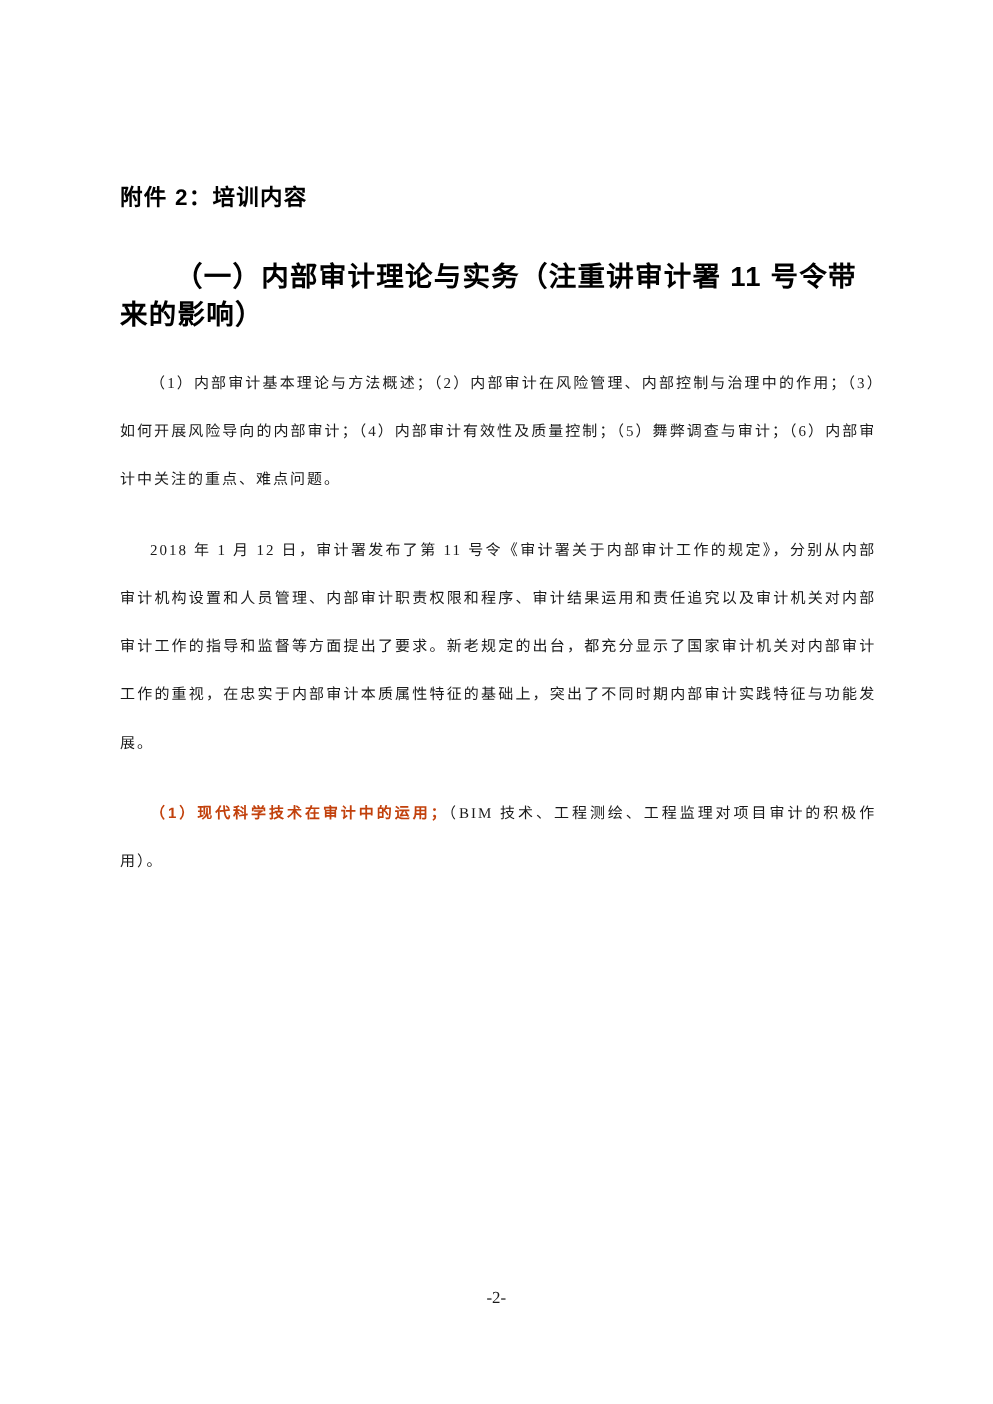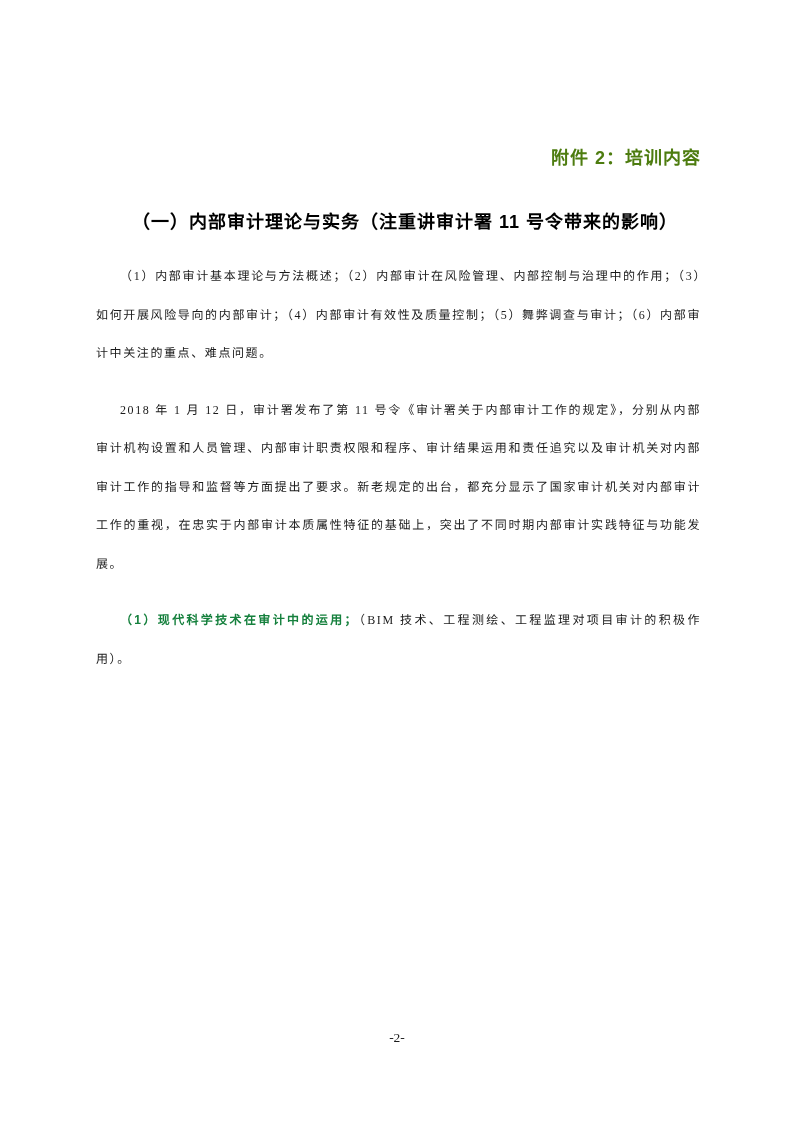--- a/index.html
+++ b/index.html
@@ -19,27 +19,26 @@
     overflow: hidden;
     color: #1a1a1a;
   }
   .doc-title {
     font-family: "Liberation Sans", "DejaVu Sans", sans-serif;
     font-weight: 700;
     font-size: 18px;
     line-height: 26px;
     letter-spacing: 1px;
     margin: 0 0 36px 0;
-    color: #4d7c0f;
-    text-align: right;
+    color: #000000;
   }
   .sec-heading {
     font-family: "Liberation Sans", "DejaVu Sans", sans-serif;
     font-weight: 700;
-    font-size: 18px;
+    font-size: 22px;
     line-height: 30px;
     letter-spacing: 1px;
     text-indent: 2em;
     margin: 0 0 20px 0;
     color: #000000;
   }
   .sec-heading.spaced {
     padding-top: 12px;
   }
   .body-para {
@@ -48,21 +47,21 @@
     line-height: 38.5px;
     letter-spacing: 1.6px;
     text-indent: 2em;
     text-align: justify;
     margin: 0 0 18px 0;
     color: #1a1a1a;
   }
   .body-para .item-bold {
     font-family: "Liberation Sans", "DejaVu Sans", sans-serif;
     font-weight: 700;
-    color: #15803d;
+    color: #c2410c;
   }
   .page-number {
     position: absolute;
     left: 0;
     right: 0;
     top: 1030px;
     text-align: center;
     font-family: "Liberation Serif", "DejaVu Serif", serif;
     font-size: 13.5px;
     line-height: 16px;

